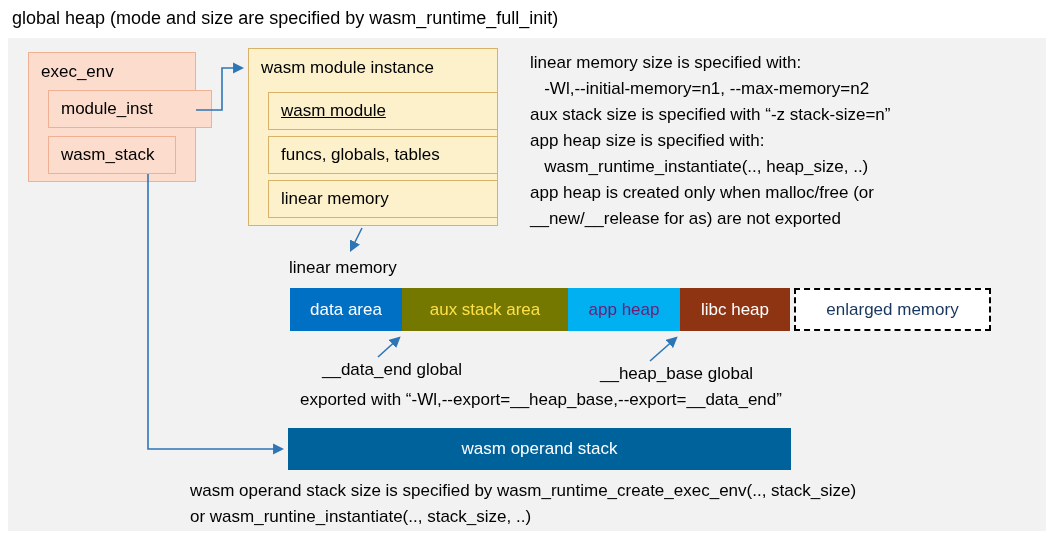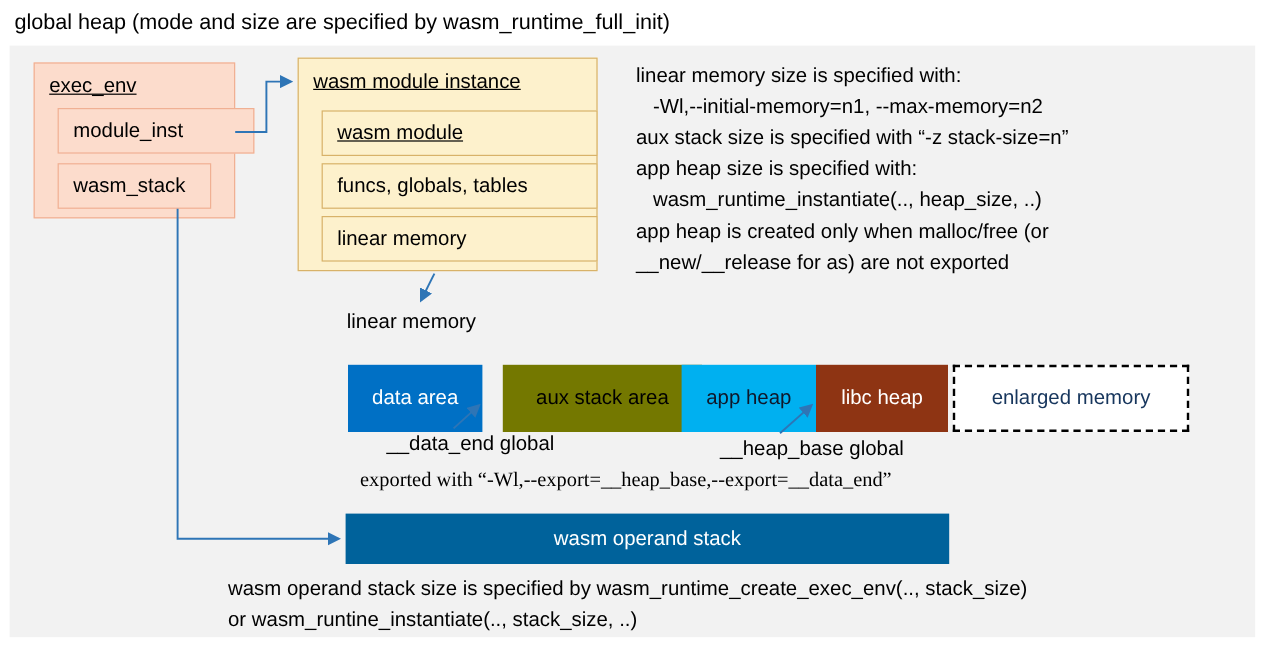--- a/index.html
+++ b/index.html
@@ -3,48 +3,48 @@
 <meta charset="utf-8">
 <style>
   * { margin:0; padding:0; box-sizing:border-box; }
   body { font-family:"Liberation Sans", sans-serif; background:#ffffff; }
   .canvas { position:relative; width:1054px; height:547px; background:#ffffff; overflow:hidden;
             font-size:17px; color:#000; }
   .title { position:absolute; left:12px; top:8px; font-size:18px; }
   .panel { position:absolute; left:8px; top:38px; width:1038px; height:493px; background:#f2f2f2; }
 
   .box { position:absolute; border:1px solid #999; }
-  .box-head { display:block; padding:9px 0 0 12px;text-decoration:underline; }
+  .box-head { display:block; padding:9px 0 0 12px; }
   .item { display:flex; align-items:center; padding-left:12px; }
 
   .exec-outer  { left:28px;  top:52px;  width:168px; height:130px; }
   .module-inst { left:48px;  top:90px;  width:164px; height:38px; }
   .wasm-stack  { left:48px;  top:136px; width:128px; height:38px; }
 
   .inst-outer { left:248px; top:48px;  width:250px; height:178px; }
   .inst-1     { left:268px; top:92px;  width:230px; height:38px; }
   .inst-2     { left:268px; top:136px; width:230px; height:38px; }
   .inst-3     { left:268px; top:180px; width:230px; height:38px; }
 
   .notes-right { position:absolute; left:530px; top:50px; line-height:26px; }
   .notes-right .note-line { white-space:pre; }
 
   .lm-label { position:absolute; left:289px; top:258px; }
 
-  .seg { position:absolute; top:304px; height:56px; display:flex; align-items:center; justify-content:center; }
+  .seg { position:absolute; top:288px; height:43px; display:flex; align-items:center; justify-content:center; }
   .seg0 { left:290px; width:112px; }
   .seg1 { left:402px; width:166px; }
   .seg2 { left:568px; width:112px; }
   .seg3 { left:680px; width:110px; }
   .seg4 { left:794px; width:197px; border:2px dashed #000;align-items:center; }
 
   .ann { position:absolute; }
   .data-end    { left:322px; top:360px; }
   .heap-base   { left:600px; top:364px; }
-  .export-note { left:300px; top:390px;font-family:Liberation Serif, serif; }
+  .export-note { left:300px; top:390px; }
 
   .operand-bar { position:absolute; left:288px; top:428px; width:503px; height:42px;
                  display:flex; align-items:center; justify-content:center; }
 
   .bottom-notes { position:absolute; left:190px; top:478px; line-height:26px; }
 
   .connectors { position:absolute; left:0; top:0; pointer-events:none; }
   .connectors polyline, .connectors line { fill:none; stroke:#2e75b6; stroke-width:1.6; }
 </style>
 </head>
@@ -86,24 +86,24 @@
     <div class="note-line">   wasm_runtime_instantiate(.., heap_size, ..)</div>
     <div class="note-line">app heap is created only when malloc/free (or</div>
     <div class="note-line">__new/__release for as) are not exported</div>
   </div>
 
   <div class="lm-label">linear memory</div>
 
   <div class="seg seg0" style="background-color: rgb(0, 112, 197); color: rgb(255, 255, 255);">
     <span>data area</span>
   </div>
-  <div class="seg seg1" style="background-color: rgb(116, 120, 0); color: #000000; margin-left: 17px;">
+  <div class="seg seg1" style="background-color: rgb(116, 120, 0); color: #fde047;">
     <span>aux stack area</span>
   </div>
-  <div class="seg seg2" style="background-color: rgb(0, 176, 240); color: #0f172a; align-items: center;">
+  <div class="seg seg2" style="background-color: rgb(0, 176, 240); color: #701a75; align-items: center;">
     <span>app heap</span>
   </div>
   <div class="seg seg3" style="background-color: rgb(142, 52, 19); color: rgb(255, 255, 255);">
     <span>libc heap</span>
   </div>
   <div class="seg seg4" style="background-color: rgb(255, 255, 255); color: rgb(23, 54, 93);">
     <span>enlarged memory</span>
   </div>
 
   <div class="ann data-end">__data_end global</div>

